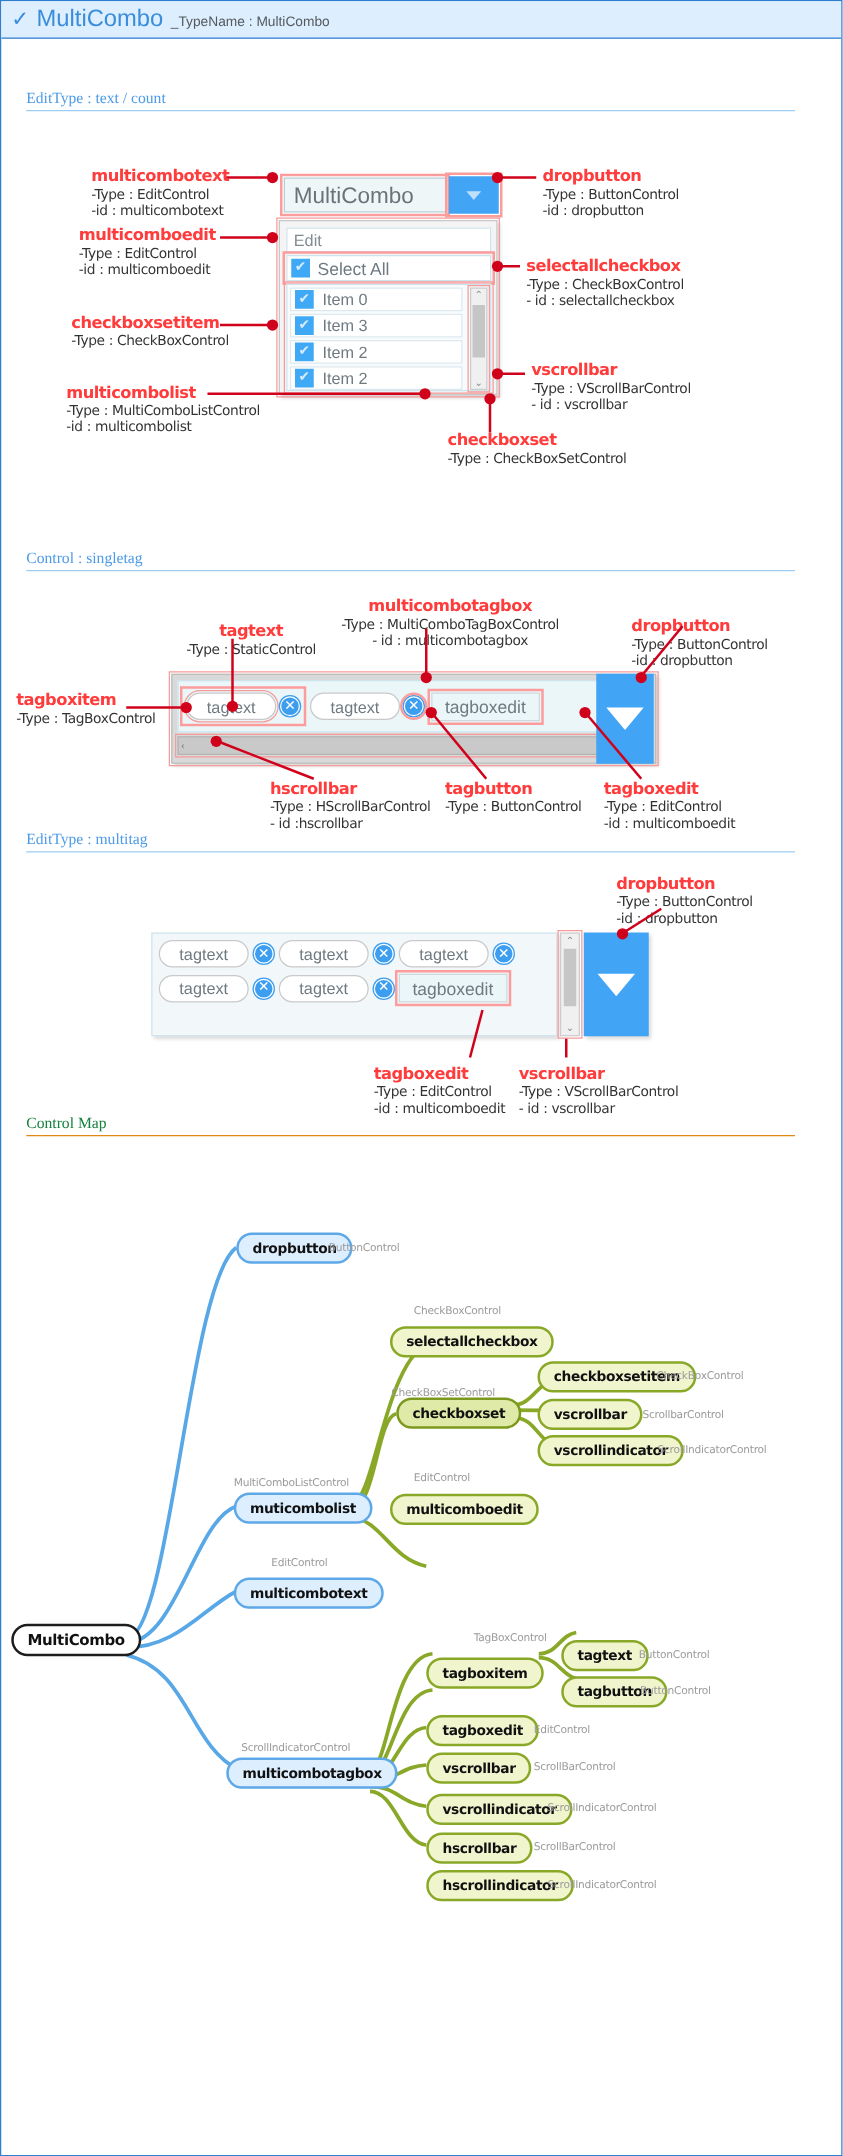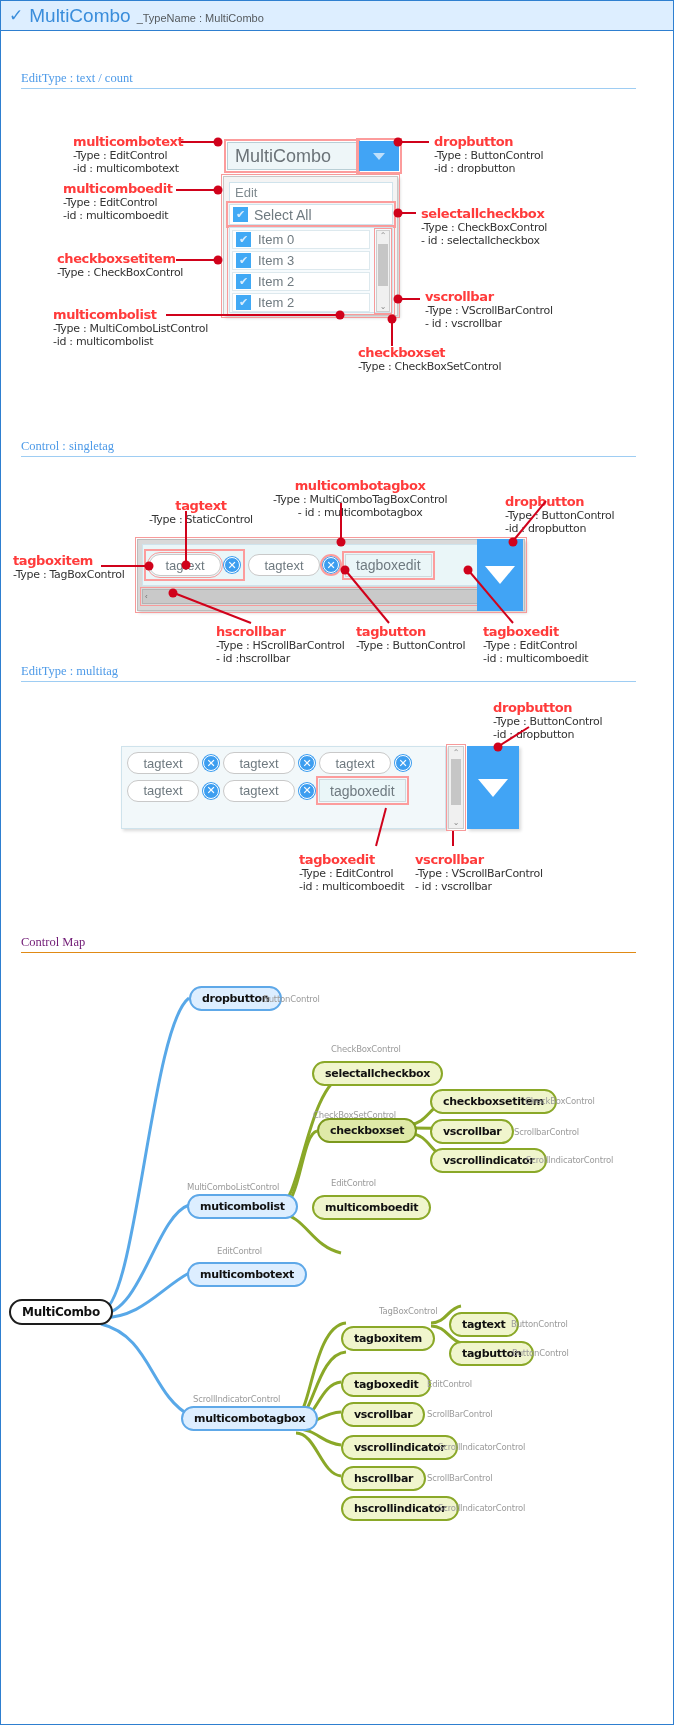--- a/index.html
+++ b/index.html
@@ -19,21 +19,21 @@
     display:flex; align-items:center; padding-left:8px; gap:6px;
   }
   .tick { color:#3a8ddb; font-size:17px; line-height:1; }
   .title-main { color:#3a8ddb; font-size:19px; letter-spacing:0px; }
   .title-sub  { color:#555a5e; font-size:11px; margin-top:4px; }
 
   
   .sect { position:absolute; left:20px; width:615px;font-family:Liberation Serif, serif; }
   .sect .lbl { color:#4d9ae8; font-size:12.5px; padding-bottom:2px; }
   .sect .rule { border-bottom:1px solid #9ecdf3; }
-  .sect.orange .lbl { color:#701a75;margin-top:44px; }
+  .sect.orange .lbl { color:#15803d; }
   .sect.orange .rule { border-bottom:1px solid #e08a15; }
 
   
   .ann { position:absolute; }
   .ann .name {
     color:#ff3b3b; font-weight:bold; font-size:13px;
     font-family:"DejaVu Sans", sans-serif; letter-spacing:-0.4px; white-space:nowrap;
   }
   .ann .meta {
     color:#333; font-size:11px; font-family:"DejaVu Sans", sans-serif;

